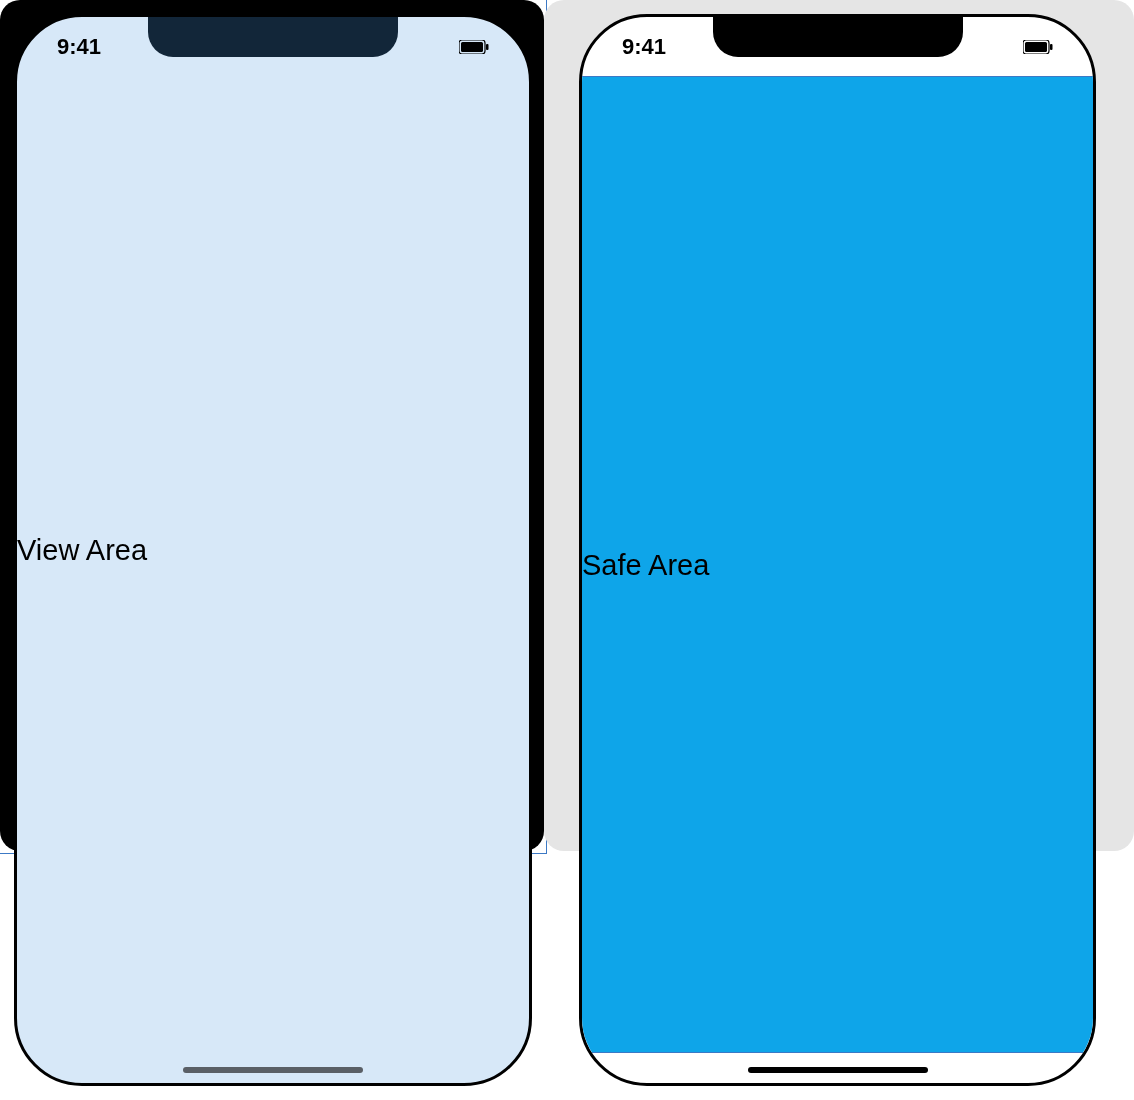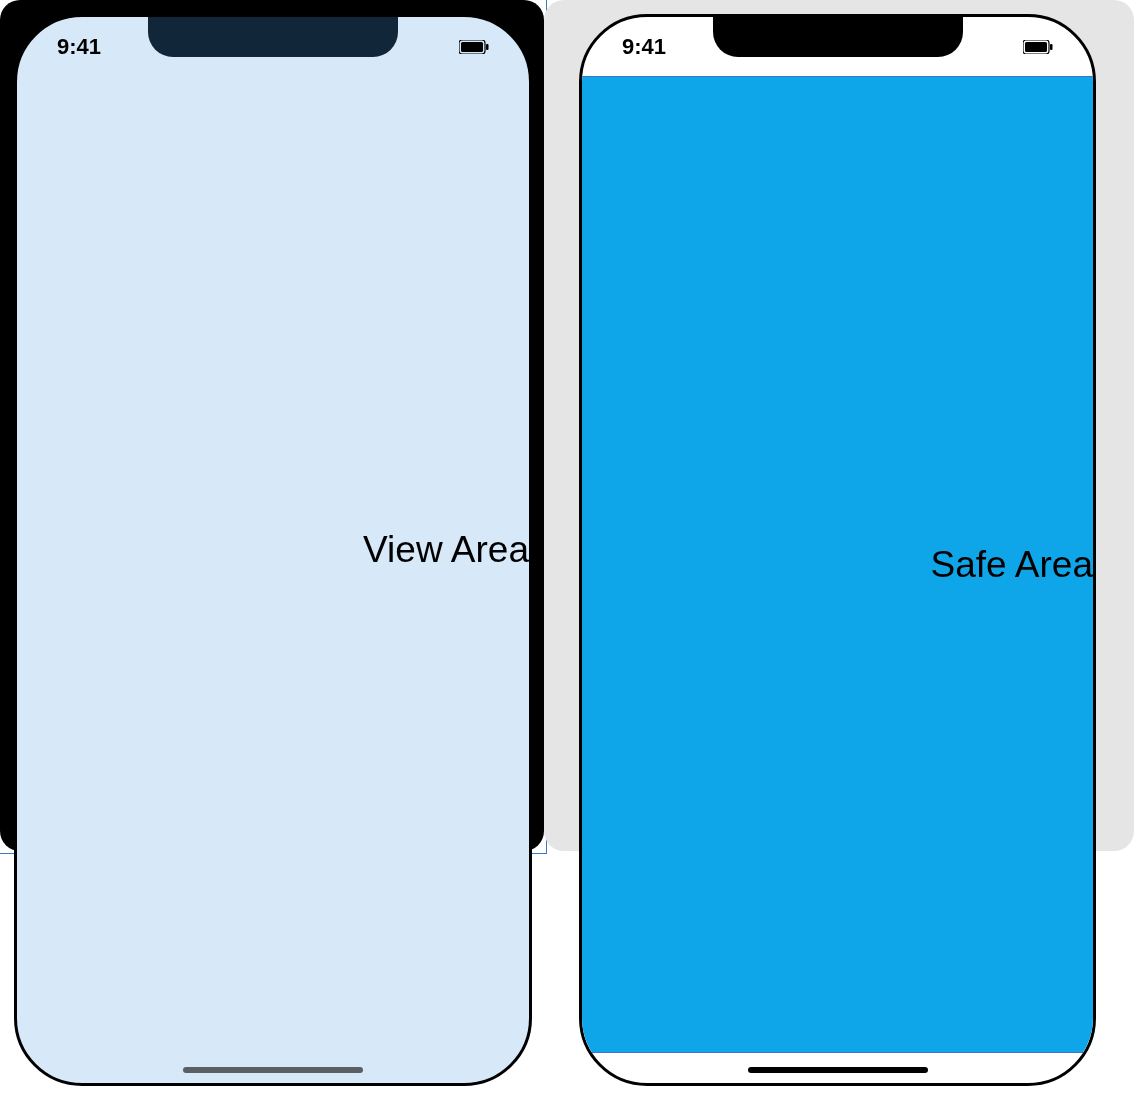--- a/index.html
+++ b/index.html
@@ -84,22 +84,22 @@
       position: absolute;
       top: -3px; left: -3px; right: -3px; bottom: -3px;
       border: 1px solid #3c79c5;
       pointer-events: none;
     }
     .area-label {
       position: absolute;
       width: 100%;
       top: 50%;
       transform: translateY(-50%);
-      text-align: right;
-      font-size: 37px;
+      text-align: left;
+      font-size: 29px;
       color: #000;
       font-weight: 400;
     }
     
     .safe-area {
       position: absolute;
       top: 59px;
       bottom: 30px;
       left: -1px; right: -1px;
       background: #0ea5e9;

